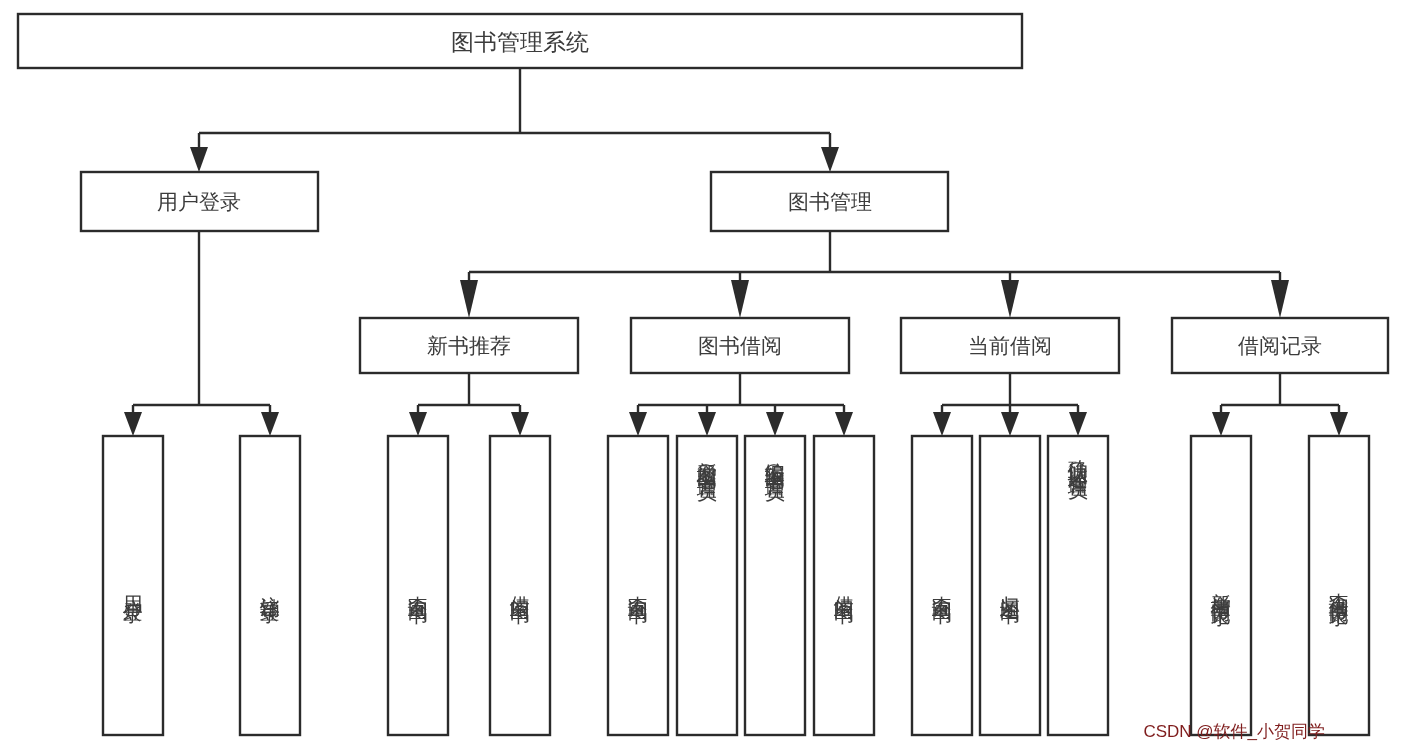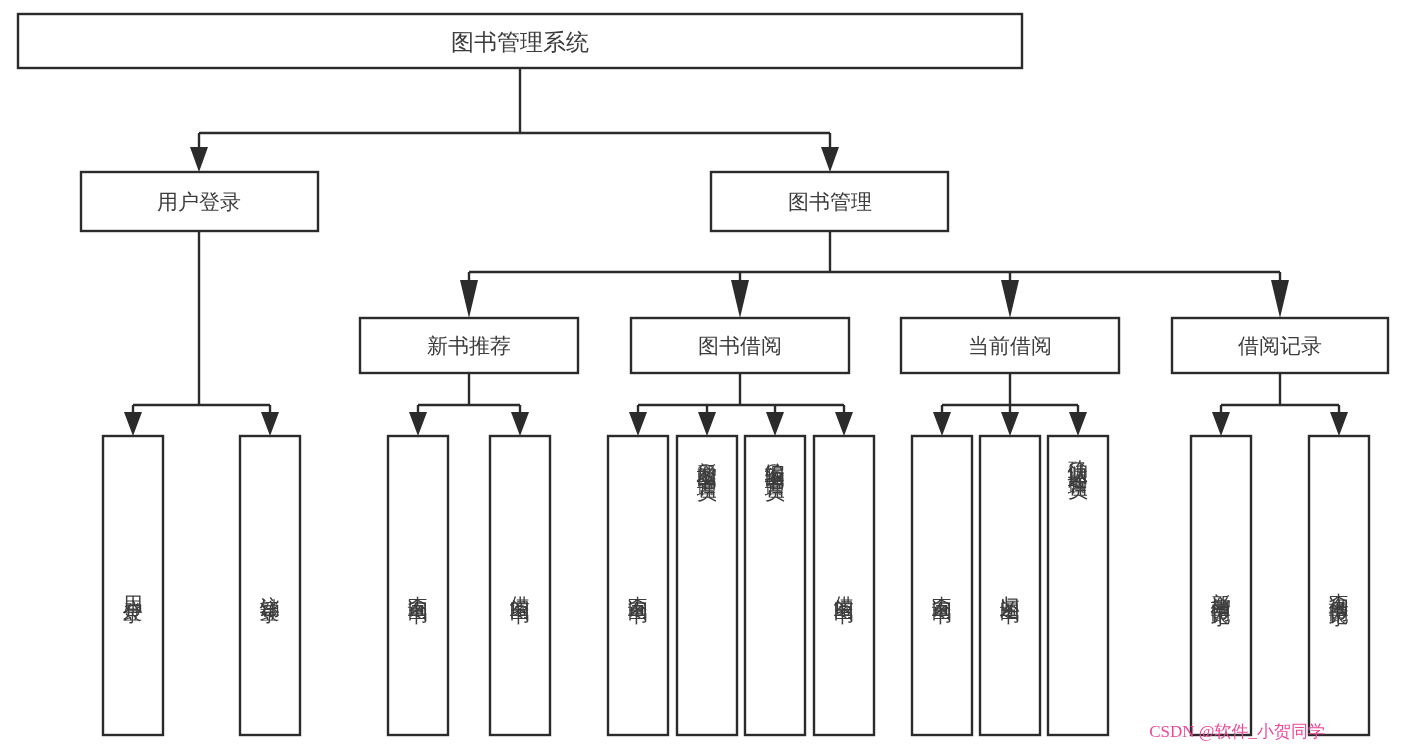--- a/index.html
+++ b/index.html
@@ -61,23 +61,23 @@
     align-items: center;
     justify-content: center;
     text-align: center;
     white-space: nowrap;
     user-select: none;
   }
   .watermark {
     position: absolute;
     right: 8px;
     bottom: 4px;
-    font-family: Liberation Serif, serif;
+    font-family: Liberation Sans, sans-serif;
     font-size: 17px;
-    color: #ec4899;
+    color: #7f1d1d;
     white-space: nowrap;
     user-select: none;
     text-align: right;
   }
 </style>
 </head>
 <body>
 
 <div id="diagram-root">
 

